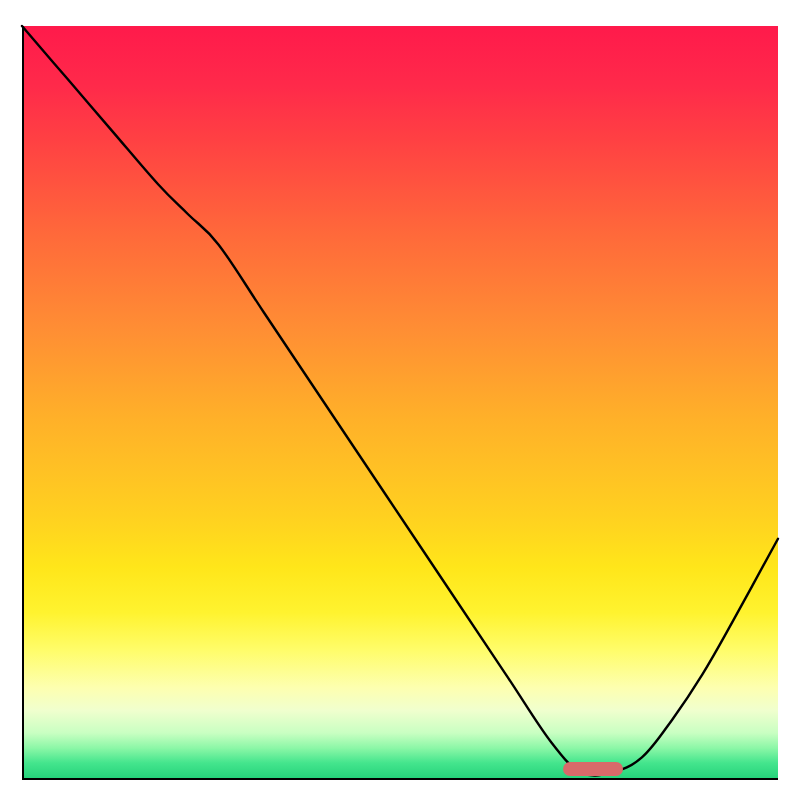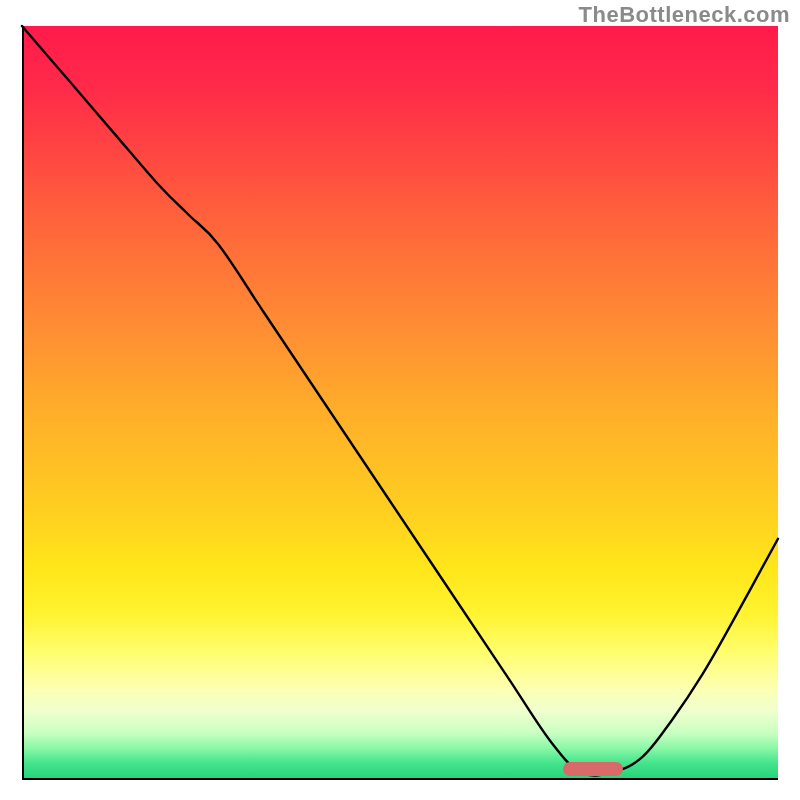--- a/index.html
+++ b/index.html
@@ -87,21 +87,20 @@
     height: 14px;
     border-radius: 7px;
     background: #d86a6a;
   }
 </style>
 </head>
 <body>
 
 <div class="container">
 
-  <div class="watermark">TheBottleneck.com</div>
 
   <div class="plot-area">
 
     <div class="gradient-area"></div>
 
     <div class="axis-line axis-y"></div>
     <div class="axis-line axis-x"></div>
 
     <svg class="overlay" viewBox="0 0 756 754" preserveAspectRatio="none">
       <path id="curve-path" fill="none" stroke="#000" stroke-width="2.4" stroke-linecap="round" stroke-linejoin="round" d="M 0.0 0.0 C 8.2 9.5, 29.0 33.8, 45.4 52.8 C 61.7 71.8, 74.4 86.6, 90.7 105.6 C 107.0 124.6, 122.5 143.4, 136.1 158.3 C 149.7 173.3, 155.4 177.6, 166.3 188.5 C 177.2 199.4, 183.0 201.0, 196.6 218.7 C 210.2 236.3, 222.9 258.0, 241.9 286.5 C 261.0 315.0, 280.6 344.4, 302.4 377.0 C 324.2 409.6, 341.1 434.9, 362.9 467.5 C 384.7 500.1, 401.6 525.4, 423.4 558.0 C 445.1 590.5, 464.8 619.9, 483.8 648.4 C 502.9 676.9, 515.6 698.7, 529.2 716.3 C 542.8 733.9, 548.6 741.0, 559.4 746.5 C 570.3 751.9, 578.8 749.2, 589.7 746.5 C 600.6 743.7, 609.0 740.9, 619.9 731.4 C 630.8 721.9, 639.3 708.6, 650.2 693.7 C 661.0 678.8, 669.5 666.1, 680.4 648.4 C 691.3 630.8, 697.0 620.1, 710.6 595.7 C 724.2 571.2, 747.8 527.6, 756.0 512.7"></path>

